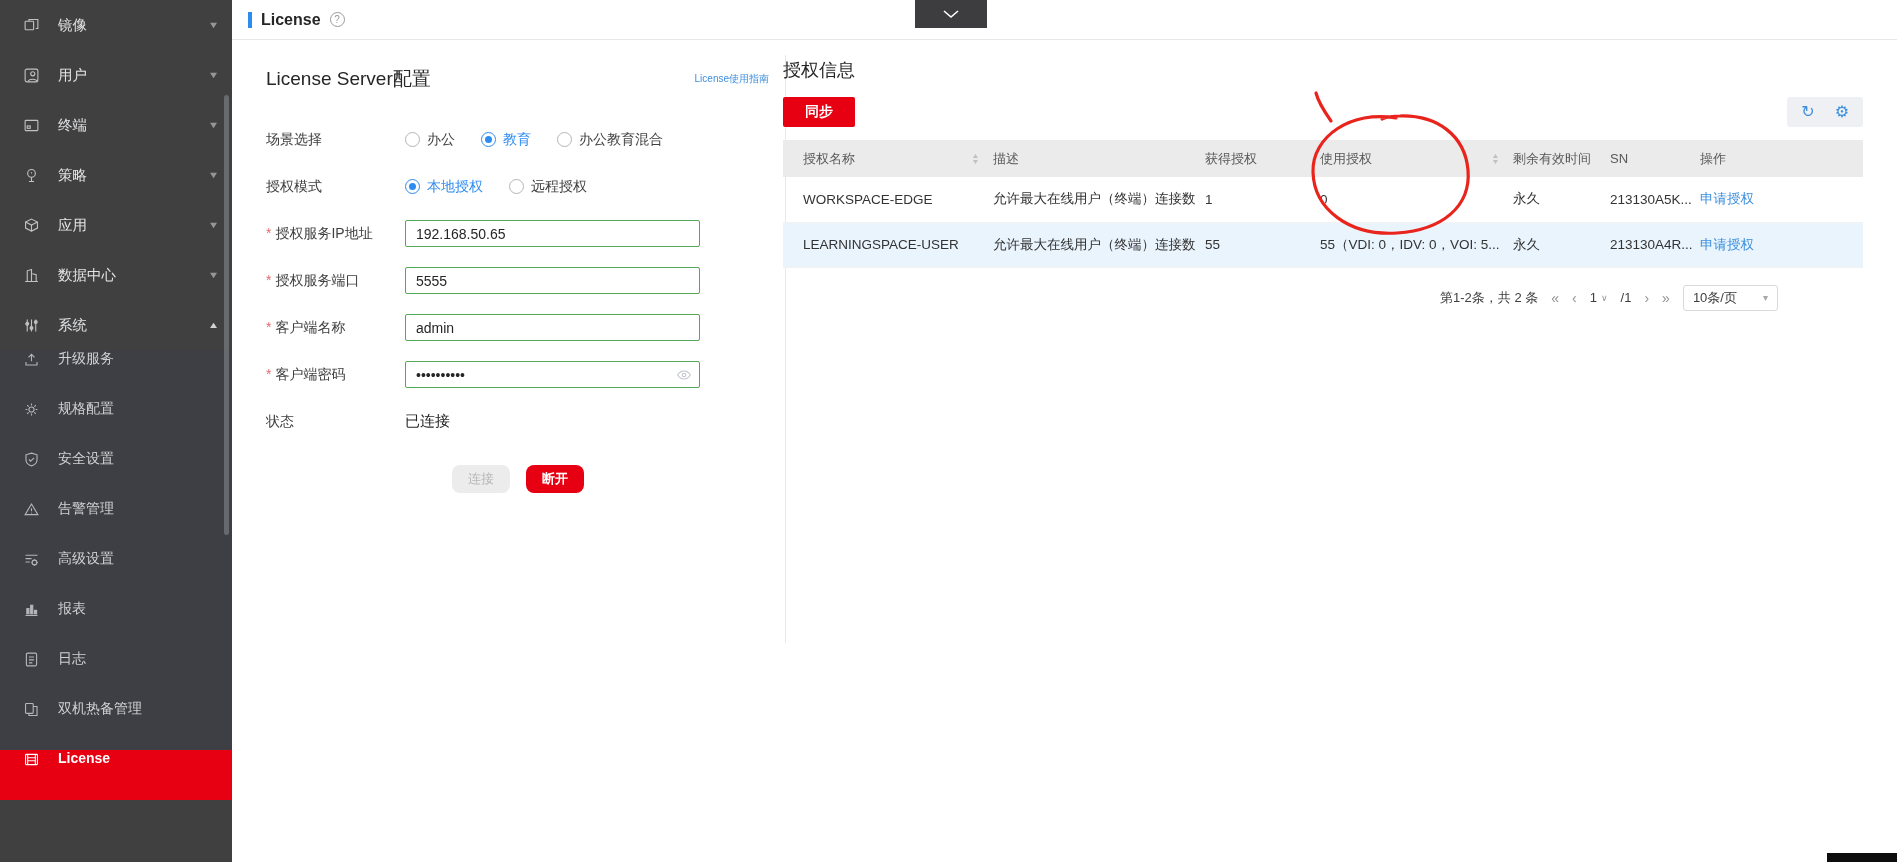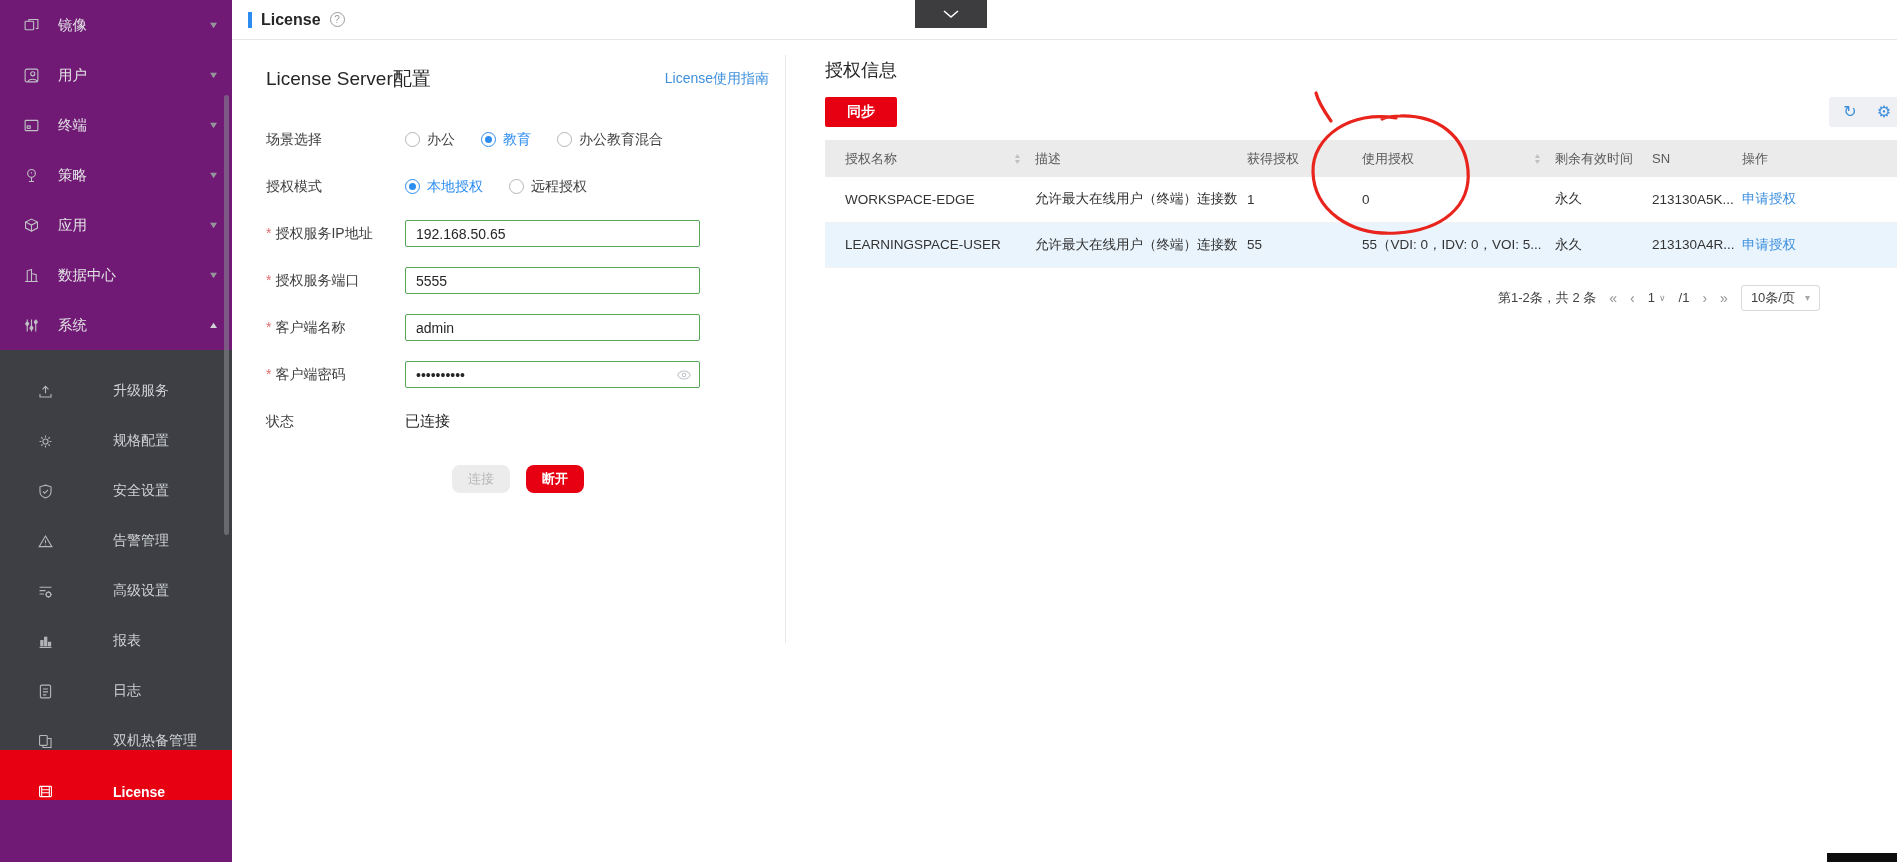--- a/index.html
+++ b/index.html
@@ -1,53 +1,53 @@
 <!DOCTYPE html>
 <html><head>
 <meta charset="utf-8">
 <style>
   html,body{margin:0;padding:0;background:#fff;}
   *{box-sizing:border-box;}
   .app{position:relative;width:1897px;height:862px;background:#fff;overflow:hidden;
        font-family:"Liberation Sans","DejaVu Sans",sans-serif;}
 
   
-  .sidebar{position:absolute;left:0;top:0;width:232px;height:862px;background:#701a75;}
+  .sidebar{position:absolute;left:0;top:0;width:232px;height:862px;background:#404040;}
   .nav-item{height:50px;display:flex;align-items:center;padding:0 14px 0 22px;
             color:#e2e3e5;font-size:14.5px;cursor:pointer;}
   .nav-icon{width:18px;height:18px;margin-right:18px;color:#bfc1c4;display:flex;
             align-items:center;justify-content:center;flex-shrink:0;}
   .nav-icon svg{display:block;}
   .nav-label{flex:1;white-space:nowrap;}
   .nav-caret{font-size:9px;color:#94969a;transform:scaleX(1.3);}
   .nav-caret.open{color:#d2d3d5;}
   .submenu{background:#3d3f44;}
-  .sub-item{height:50px;display:flex;align-items:flex-end;padding-left:36px;
-            color:#cfd1d3;font-size:14px;cursor:pointer;gap:41px;}
+  .sub-item{height:50px;display:flex;align-items:flex-start;padding-left:22px;
+            color:#cfd1d3;font-size:14px;cursor:pointer;}
   .sub-item .nav-icon{margin-right:18px;color:#b4b6b9;}
   .sub-item.active{background:#e60012;color:#fff;font-weight:bold;}
   .sub-item.active .nav-icon{color:#fff;}
   .sb-thumb{position:absolute;right:3px;top:95px;width:5px;height:440px;
             background:#8b8d91;border-radius:3px;opacity:.55;}
 
   
   .topbar{position:absolute;left:232px;top:0;right:0;height:40px;background:#fff;
           border-bottom:1px solid #e7e7e7;display:flex;align-items:center;padding-left:16px;}
   .title-bar{width:4px;height:16px;background:#2d8cf0;margin-right:9px;}
   .page-title{font-size:16px;font-weight:bold;color:#262626;}
   .help-badge{width:15px;height:15px;border:1px solid #9a9a9a;border-radius:50%;color:#9a9a9a;
               font-size:10px;display:flex;align-items:center;justify-content:center;margin-left:9px;}
   .collapse-tab{position:absolute;left:683px;top:0;width:72px;height:28px;background:#3d3d3f;
                 display:flex;align-items:center;justify-content:center;cursor:pointer;}
 
   
   .left-panel{position:absolute;left:232px;top:40px;width:553px;padding:26px 16px 0 34px;}
   .panel-head{display:flex;justify-content:space-between;align-items:center;}
   .panel-title{font-size:19px;color:#262626;}
-  .guide-link{font-size:14px;color:#3d8fdd;cursor:pointer;text-decoration:none;}
+  .guide-link{font-size:10px;color:#3d8fdd;cursor:pointer;text-decoration:none;}
   .form{margin-top:34px;}
   .form-row{display:flex;align-items:center;margin-bottom:20px;min-height:27px;}
   .form-label{width:139px;font-size:14px;color:#404040;flex-shrink:0;}
   .req-star{color:#e06c6c;margin-right:4px;}
   .radio-group{display:flex;align-items:center;}
   .radio-opt{display:flex;align-items:center;margin-right:26px;font-size:14px;color:#404040;cursor:pointer;}
   .radio-circle{width:15px;height:15px;border:1px solid #b5b5b5;border-radius:50%;margin-right:7px;
                 position:relative;background:#fff;flex-shrink:0;}
   .radio-opt.selected{color:#2d8cf0;}
   .radio-opt.selected .radio-circle{border-color:#2d8cf0;}
@@ -59,21 +59,21 @@
   .eye-icon{position:absolute;right:8px;top:6px;cursor:pointer;}
   .status-value{font-size:15px;color:#262626;}
   .buttons-row{display:flex;gap:16px;margin-left:186px;margin-top:30px;}
   .btn{height:28px;min-width:58px;padding:0 14px;font-size:13px;border:none;border-radius:8px;cursor:pointer;
        font-family:inherit;}
   .btn-disabled{background:#ececec;color:#b8b8b8;cursor:default;}
   .btn-danger{background:#e60012;color:#fff;font-weight:bold;font-family:Liberation Serif, serif;}
   .divider{position:absolute;left:785px;top:55px;width:1px;height:588px;background:#e8e8e8;}
 
   
-  .right-panel{position:absolute;left:800px;top:40px;right:0;padding:18px 7px 0 25px;}
+  .right-panel{position:absolute;left:758px;top:40px;right:0;padding:18px 7px 0 25px;}
   .rp-title{font-size:18px;color:#262626;}
   .rp-toolbar{display:flex;justify-content:space-between;align-items:center;margin-top:15px;width:1080px;}
   .sync-btn{width:72px;height:30px;background:#e60012;color:#fff;font-size:14px;border:none;
             border-radius:2px;cursor:pointer;font-family:inherit;font-weight:bold;}
   .icon-group{background:#eef0f3;border-radius:3px;height:30px;display:flex;align-items:center;
               padding:0 14px;gap:20px;}
   .tool-icon{color:#3d8fdd;font-size:16px;cursor:pointer;line-height:1;}
   .lic-table{width:1080px;margin-top:13px;border-collapse:collapse;table-layout:fixed;}
   .lic-table col.c0{width:210px;}  .lic-table col.c1{width:212px;}
   .lic-table col.c2{width:115px;}  .lic-table col.c3{width:193px;}
@@ -89,21 +89,21 @@
   .lic-table tr.row-alt td{background:#e9f4fd;}
   .carets{display:inline-flex;flex-direction:column;cursor:pointer;}
   .carets i{font-style:normal;font-size:7px;line-height:6px;color:#c0c0c0;transform:scaleX(1.2);}
   .action-link{color:#3d8fdd;cursor:pointer;text-decoration:none;}
   .pagination{width:1080px;display:flex;align-items:center;justify-content:flex-end;margin-top:17px;
               padding-right:85px;font-size:13px;color:#404040;gap:13px;}
   .pg-btn{color:#8f9194;font-size:14px;cursor:pointer;line-height:1;}
   .page-cur{display:flex;align-items:center;gap:4px;cursor:pointer;}
   .page-caret{font-size:9px;color:#8f9194;}
   .size-select{border:1px solid #d9d9d9;border-radius:3px;height:26px;display:flex;align-items:center;
-               padding:0 9px;gap:10px;font-size:13px;color:#404040;cursor:pointer;background:#fff;}
+               padding:0 9px;gap:26px;font-size:13px;color:#404040;cursor:pointer;background:#fff;}
   .size-caret{color:#a8a8a8;font-size:10px;}
 
   
   .annotation{position:absolute;left:0;top:0;width:1897px;height:862px;pointer-events:none;}
   .corner-black{position:absolute;right:0;bottom:0;width:70px;height:9px;background:#0d0d0d;}
 </style>
 </head>
 <body>
 
 <div class="app">

